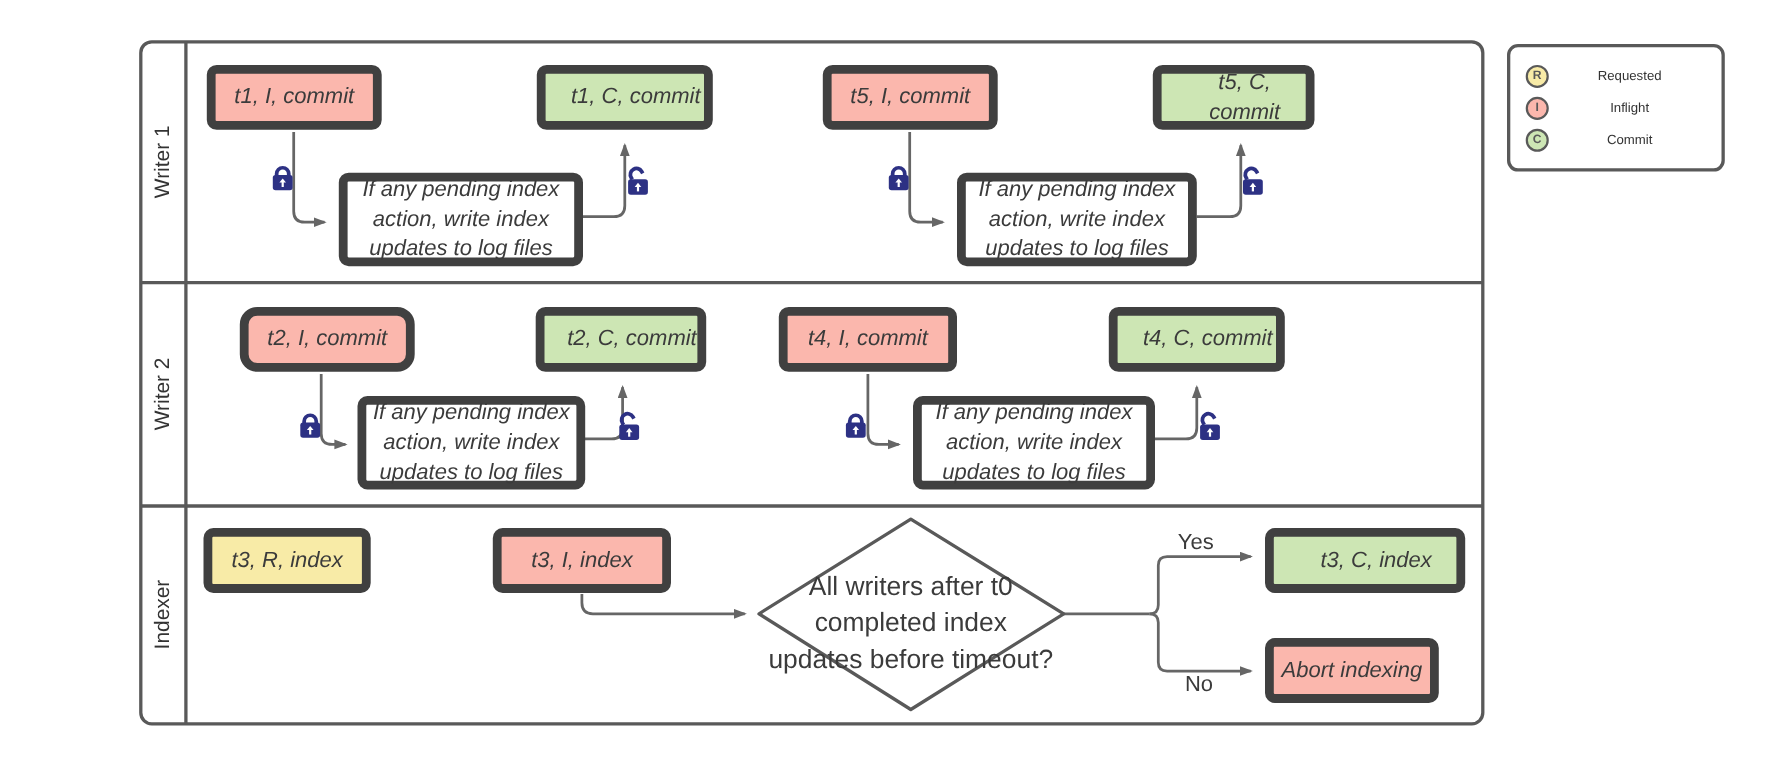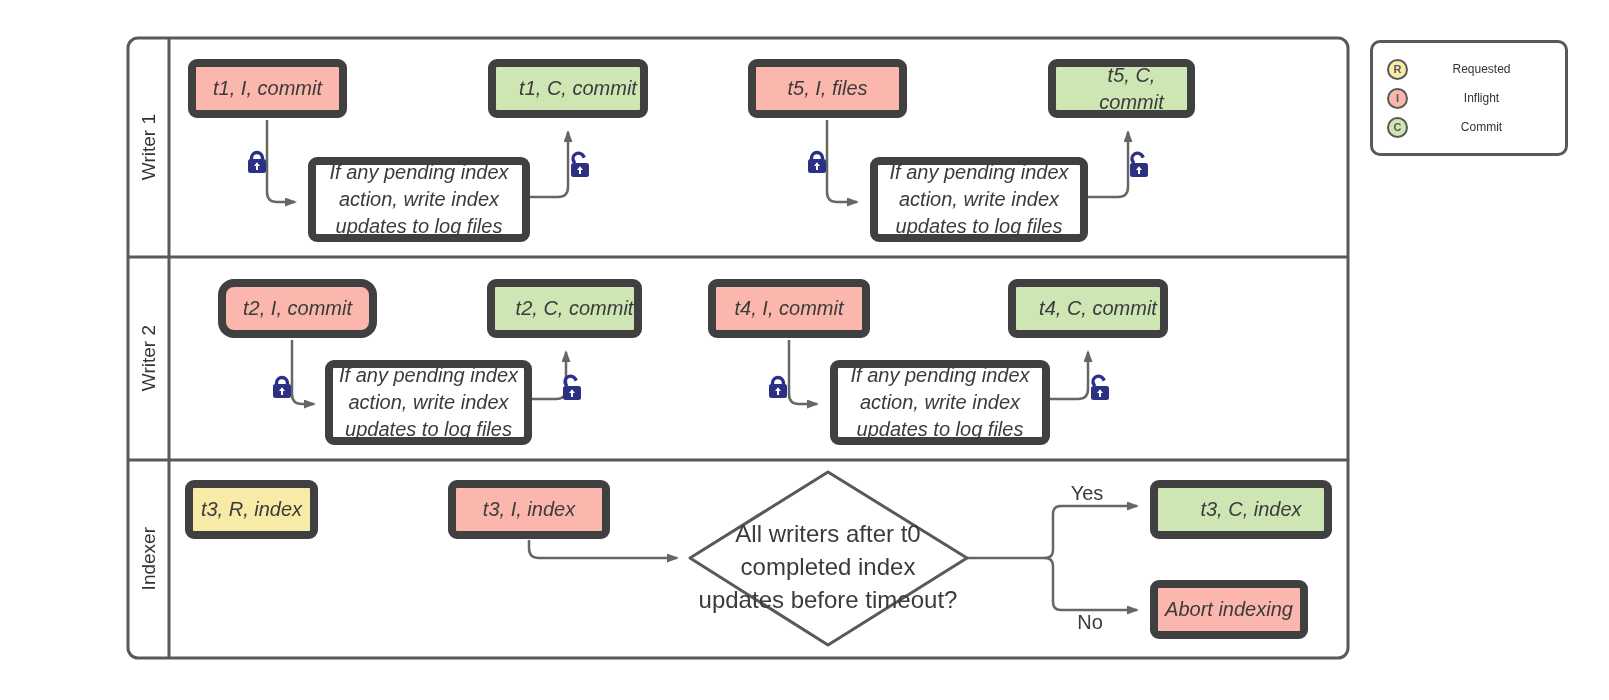--- a/index.html
+++ b/index.html
@@ -93,32 +93,32 @@
   <div class="lane-label-cell" style="top:258px;height:200px;">
     <span>Writer 2</span>
   </div>
   <div class="lane-label-cell" style="top:461px;height:195px;">
     <span>Indexer</span>
   </div>
 
   <div class="node pink" style="left:188px;top:59px;width:159px;">t1, I, commit</div>
   <div class="node action" style="left:308px;top:157px;width:222px;">If any pending index action, write index updates to log files</div>
   <div class="node green" style="left:488px;top:59px;width:160px;">t1, C, commit</div>
-  <div class="node pink" style="left:748px;top:59px;width:159px;">t5, I, files</div>
+  <div class="node pink" style="left:748px;top:59px;width:159px;">t5, I, commit</div>
   <div class="node action" style="left:870px;top:157px;width:218px;">If any pending index action, write index updates to log files</div>
   <div class="node green" style="left:1048px;top:59px;width:147px;">t5, C, commit</div>
 
   <div class="node pink" style="left:218px;top:279px;width:159px;border-radius:16px;">t2, I, commit</div>
   <div class="node action" style="left:325px;top:360px;width:207px;">If any pending index action, write index updates to log files</div>
   <div class="node green" style="left:487px;top:279px;width:155px;">t2, C, commit</div>
   <div class="node pink" style="left:708px;top:279px;width:162px;">t4, I, commit</div>
   <div class="node action" style="left:830px;top:360px;width:220px;">If any pending index action, write index updates to log files</div>
   <div class="node green" style="left:1008px;top:279px;width:160px;">t4, C, commit</div>
 
-  <div class="node yellow" style="left:185px;top:480px;width:133px;">t3, R, index</div>
+  <div class="node yellow" style="left:185px;top:480px;width:152px;">t3, R, index</div>
   <div class="node pink" style="left:448px;top:480px;width:162px;">t3, I, index</div>
   <div class="diamond-label">All writers after t0 completed index updates before timeout?</div>
   <div class="branch-label" style="left:1062px;top:482px;">Yes</div>
   <div class="branch-label" style="left:1065px;top:611px;">No</div>
   <div class="node green" style="left:1150px;top:480px;width:182px;">t3, C, index</div>
   <div class="node pink" style="left:1150px;top:580px;width:158px;">Abort indexing</div>
 
   <div id="legend">
     <div class="legend-row">
       <div class="legend-dot" style="background:#f8eba7;">R</div>

